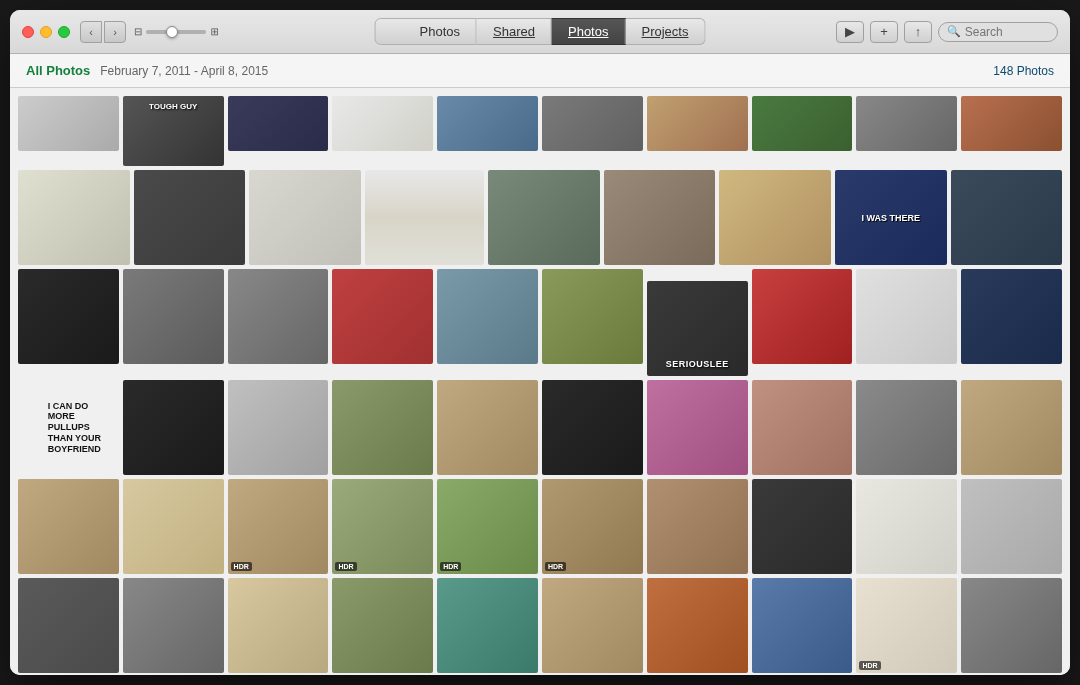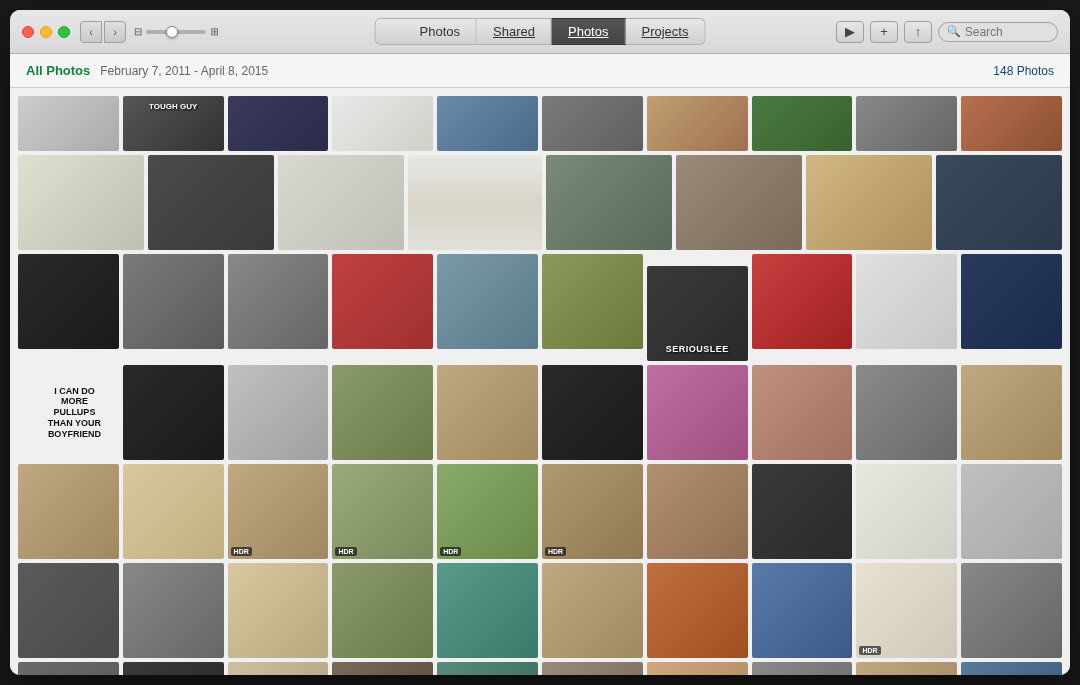--- a/index.html
+++ b/index.html
@@ -293,41 +293,44 @@
       <span class="breadcrumb-title">All Photos</span>
       <span class="breadcrumb-date">February 7, 2011 - April 8, 2015</span>
     </div>
     <span class="photo-count">148 Photos</span>
   </div>
 
   <div class="photo-grid">
 
     <div class="grid-row">
       <div class="photo-cell c-lightgray" style="height:55px; background: linear-gradient(135deg, #ccc 0%, #aaa 100%);"></div>
-      <div class="photo-cell c-darkgray" style="height:55px; background: linear-gradient(135deg, #555 0%, #333 100%);">
+      <div class="photo-cell c-darkgray" style="height:70px; background: linear-gradient(135deg, #555 0%, #333 100%);">
           <span class="photo-text top" style="color:#fff; font-size:8px;">TOUGH GUY</span>
         </div>
       <div class="photo-cell" style="height:55px; background: linear-gradient(135deg, #3a3a5a 0%, #2a2a4a 100%);"></div>
       <div class="photo-cell" style="height:55px; background: linear-gradient(135deg, #e8e8e8 0%, #d0d0c8 100%);"></div>
       <div class="photo-cell" style="height:55px; background: linear-gradient(135deg, #6a8aaa 0%, #4a6a8a 100%);"></div>
       <div class="photo-cell" style="height:55px; background: linear-gradient(135deg, #7a7a7a 0%, #606060 100%);"></div>
       <div class="photo-cell" style="height:55px; background: linear-gradient(135deg, #c0a070 0%, #a07050 100%);"></div>
       <div class="photo-cell" style="height:55px; background: linear-gradient(135deg, #4a7a40 0%, #3a6030 100%);"></div>
       <div class="photo-cell" style="height:55px; background: linear-gradient(135deg, #888 0%, #666 100%);"></div>
       <div class="photo-cell" style="height:55px; background: linear-gradient(135deg, #b87050 0%, #8a5030 100%);"></div>
     </div>
 
     <div class="grid-row">
       <div class="photo-cell" style="background: linear-gradient(135deg, #e0e0d0 0%, #c0c0b0 100%);"></div>
       <div class="photo-cell" style="background: linear-gradient(135deg, #4a4a4a 0%, #3a3a3a 100%);"></div>
       <div class="photo-cell" style="background: linear-gradient(135deg, #d8d8d0 0%, #c0bfb8 100%);"></div>
       <div class="photo-cell" style="background: linear-gradient(180deg, #e8e8e8 0%, #d8d4c8 50%, #e0e0d8 100%); display:flex; align-items:center; justify-content:center; font-size:8px; color:#888; text-align:center; padding:4px;"></div>
       <div class="photo-cell" style="background: linear-gradient(135deg, #7a8a7a 0%, #5a6a5a 100%);"></div>
       <div class="photo-cell" style="background: linear-gradient(135deg, #9a8a7a 0%, #7a6a5a 100%);"></div>
       <div class="photo-cell" style="background: linear-gradient(135deg, #d0b880 0%, #b09060 100%);"></div>
+      <div class="photo-cell" style="background: linear-gradient(135deg, #2a3a6a 0%, #1a2a5a 100%);">
+        <span class="photo-text center" style="font-size:9px; color: white; text-shadow: 1px 1px 0 black;">I WAS THERE</span>
+      </div>
       <div class="photo-cell" style="background: linear-gradient(135deg, #3a4a5a 0%, #2a3a4a 100%);"></div>
     </div>
 
     <div class="grid-row">
       <div class="photo-cell" style="background: linear-gradient(135deg, #2a2a2a 0%, #1a1a1a 100%); display:flex; align-items:center; justify-content:center;">
         <span style="color:#aaa; font-size:8px; text-align:center; padding:4px;"></span>
       </div>
       <div class="photo-cell" style="background: linear-gradient(135deg, #7a7a7a 0%, #5a5a5a 100%);"></div>
       <div class="photo-cell" style="background: linear-gradient(135deg, #888 0%, #666 100%);"></div>
       <div class="photo-cell" style="background: linear-gradient(135deg, #c04040 0%, #a03030 100%);"></div>
@@ -336,21 +339,21 @@
       <div class="photo-cell" style="background: linear-gradient(135deg, #3a3a3a 0%, #2a2a2a 100%); margin-top: 12px;">
         <span class="photo-text bottom" style="font-size:9px; letter-spacing:0.5px;">SERIOUSLEE</span>
       </div>
       <div class="photo-cell" style="background: linear-gradient(135deg, #c84040 0%, #a02020 100%);"></div>
       <div class="photo-cell" style="background: linear-gradient(135deg, #e0e0e0 0%, #c8c8c8 100%);"></div>
       <div class="photo-cell" style="background: linear-gradient(135deg, #2a3a5a 0%, #1a2a4a 100%);"></div>
     </div>
 
     <div class="grid-row">
       <div class="photo-cell" style="background: #f0f0f0; display:flex; align-items:center; justify-content:center;">
-        <span style="color:#111; font-size:9px; font-weight:900; text-align:center; font-family:Impact,sans-serif; line-height:1.2; padding:3px;margin-left:12px;">I CAN DO<br>MORE<br>PULLUPS<br>THAN YOUR<br>BOYFRIEND</span>
+        <span style="color:#111; font-size:9px; font-weight:900; font-family:Impact,sans-serif; line-height:1.2; padding:3px;margin-left:12px;">I CAN DO<br>MORE<br>PULLUPS<br>THAN YOUR<br>BOYFRIEND</span>
       </div>
       <div class="photo-cell" style="background: linear-gradient(135deg, #2a2a2a 0%, #1a1a1a 100%);"></div>
       <div class="photo-cell" style="background: linear-gradient(135deg, #c0c0c0 0%, #a0a0a0 100%);"></div>
       <div class="photo-cell" style="background: linear-gradient(135deg, #8a9a6a 0%, #6a7a4a 100%);"></div>
       <div class="photo-cell" style="background: linear-gradient(135deg, #c0a880 0%, #a08860 100%);"></div>
       <div class="photo-cell" style="background: linear-gradient(135deg, #2a2a2a 0%, #1a1a1a 100%);"></div>
       <div class="photo-cell" style="background: linear-gradient(135deg, #c070a0 0%, #a05080 100%);"></div>
       <div class="photo-cell" style="background: linear-gradient(135deg, #c09080 0%, #a07060 100%);"></div>
       <div class="photo-cell" style="background: linear-gradient(135deg, #8a8a8a 0%, #6a6a6a 100%);"></div>
       <div class="photo-cell" style="background: linear-gradient(135deg, #c0a880 0%, #a08860 100%);"></div>

